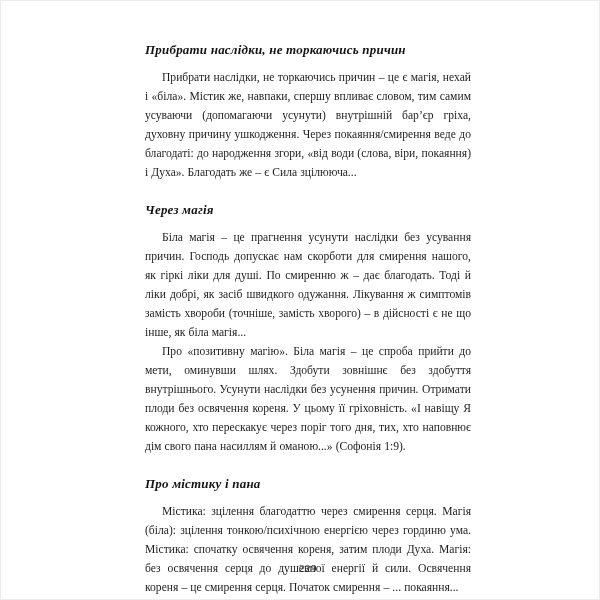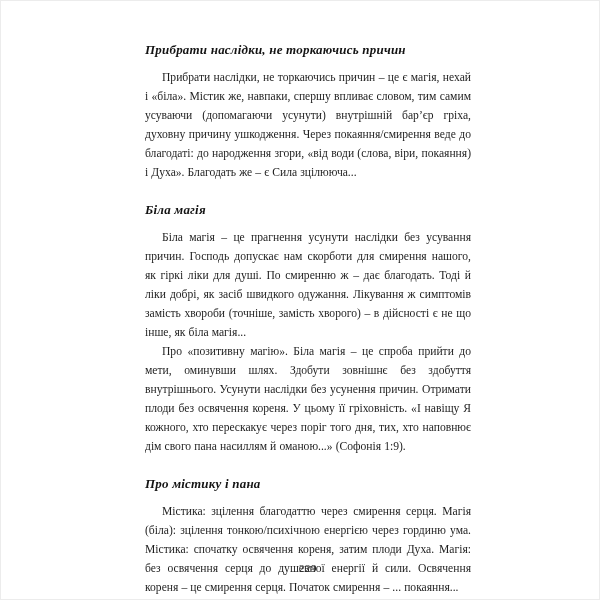--- a/index.html
+++ b/index.html
@@ -62,21 +62,21 @@
 
 <div class="page">
   <div class="content">
 
     <div class="section">
       <h2 class="section-heading">Прибрати наслідки, не торкаючись причин</h2>
       <p class="para">Прибрати наслідки, не торкаючись причин – це є магія, нехай і «біла». Містик же, навпаки, спершу впливає словом, тим самим усуваючи (допомагаючи усунути) внутрішній бар’єр гріха, духовну причину ушкодження. Через покаяння/смирення веде до благодаті: до народження згори, «від води (слова, віри, покаяння) і Духа». Благодать же – є Сила зцілююча...</p>
     </div>
 
     <div class="section">
-      <h2 class="section-heading">Біла магія</h2>
+      <h2 class="section-heading">Через магія</h2>
       <p class="para">Біла магія – це прагнення усунути наслідки без усування причин. Господь допускає нам скорботи для смирення нашого, як гіркі ліки для душі. По смиренню ж – дає благодать. Тоді й ліки добрі, як засіб швидкого одужання. Лікування ж симптомів замість хвороби (точніше, замість хворого) – в дійсності є не що інше, як біла магія...</p>
     </div>
 
     <div class="section">
       <p class="para">Про «позитивну магію». Біла магія – це спроба прийти до мети, оминувши шлях. Здобути зовнішнє без здобуття внутрішнього. Усунути наслідки без усунення причин. Отримати плоди без освячення кореня. У цьому її гріховність. «І навіщу Я кожного, хто перескакує через поріг того дня, тих, хто наповнює дім свого пана насиллям й оманою...» (Софонія 1:9).</p>
     </div>
 
     <div class="section">
       <h2 class="section-heading">Про містику і пана</h2>
       <p class="para">Містика: зцілення благодаттю через смирення серця. Магія (біла): зцілення тонкою/психічною енергією через гординю ума. Містика: спочатку освячення кореня, затим плоди Духа. Магія: без освячення серця до душевної енергії й сили. Освячення кореня – це смирення серця. Початок смирення – ... покаяння...</p>

